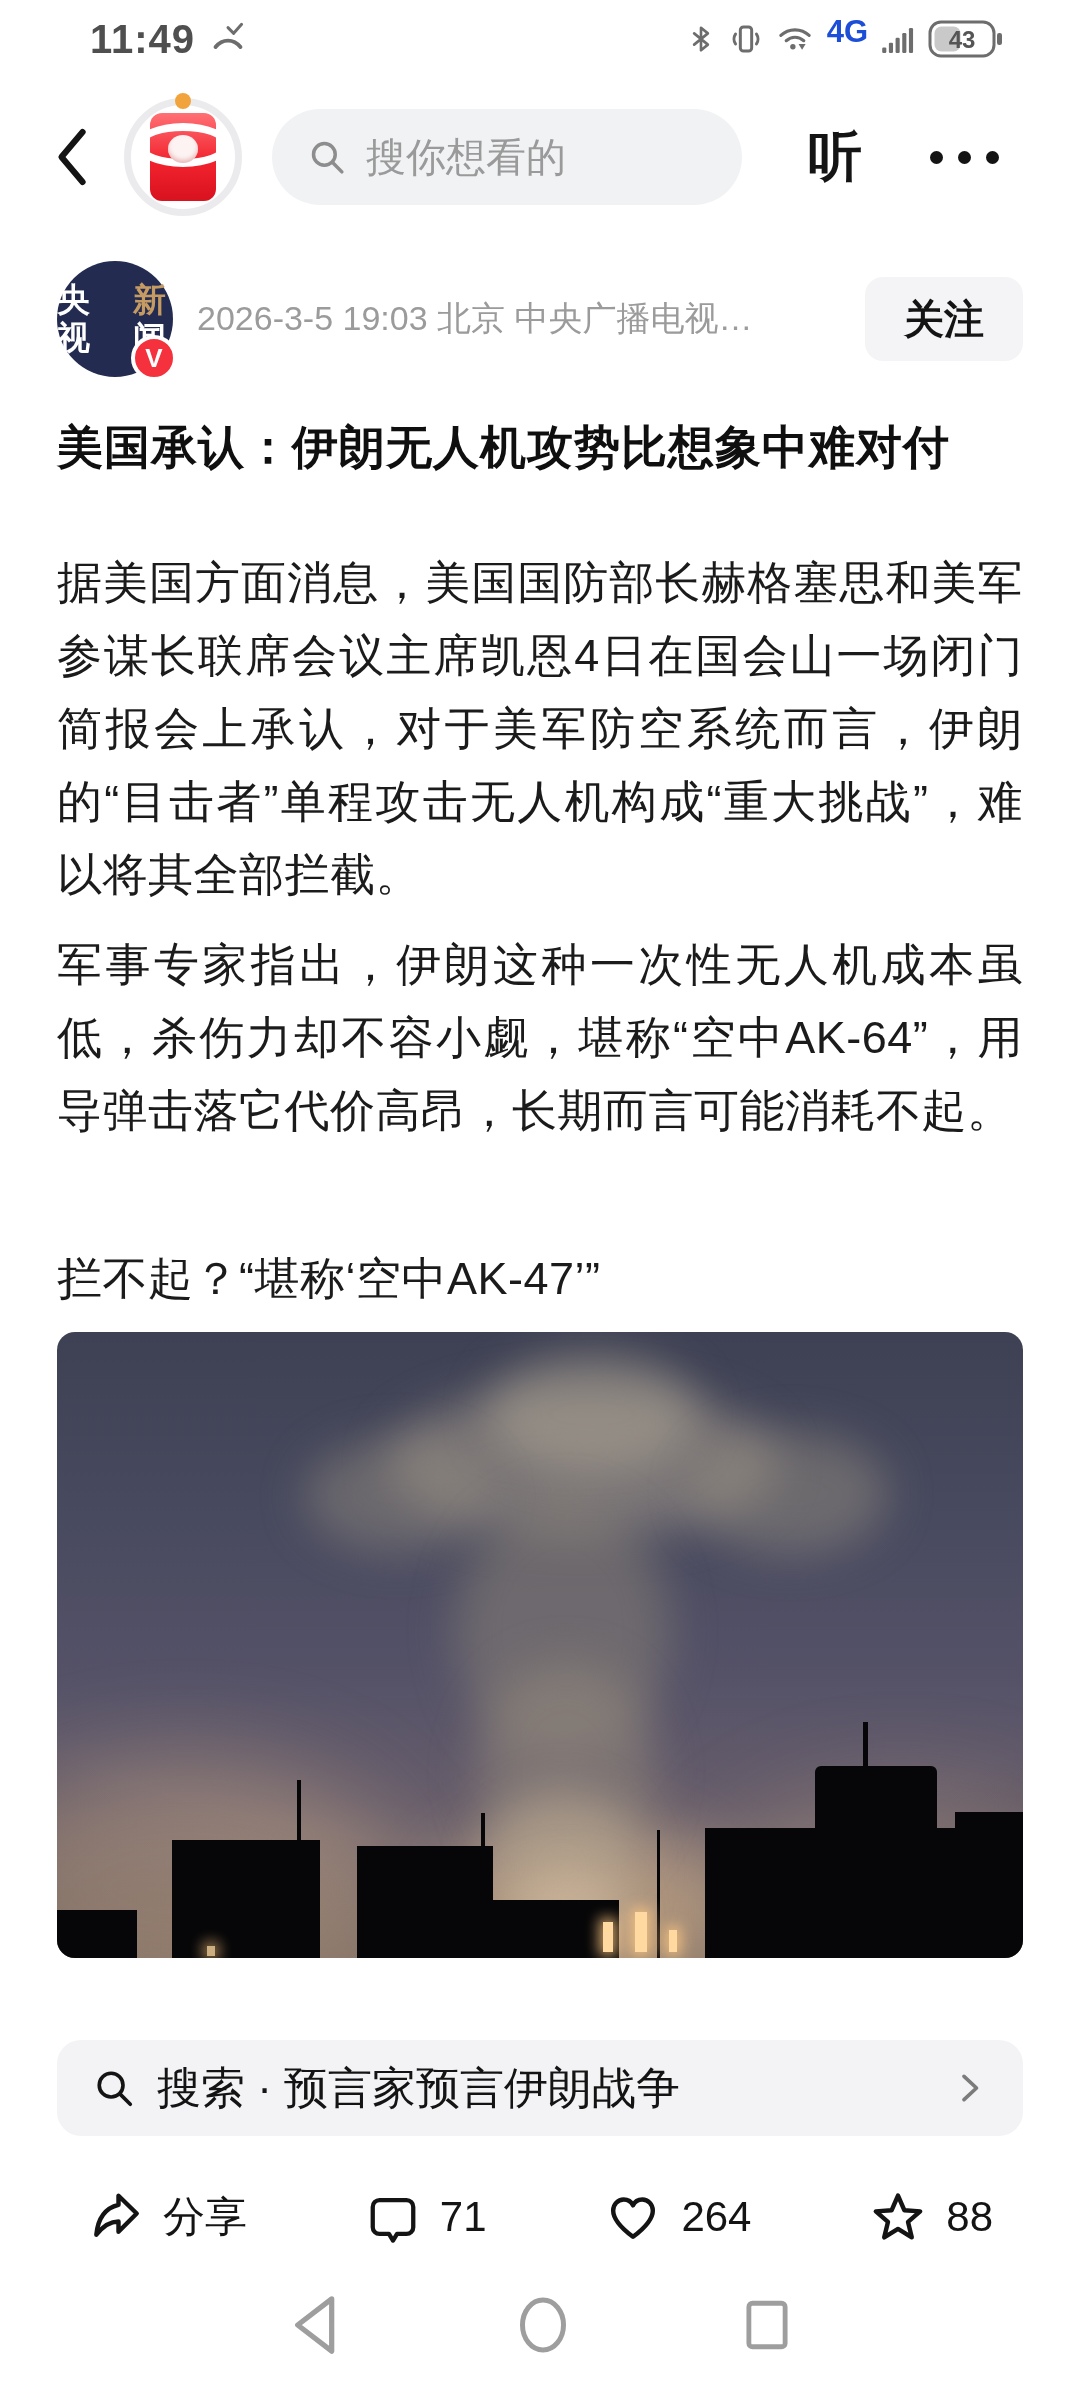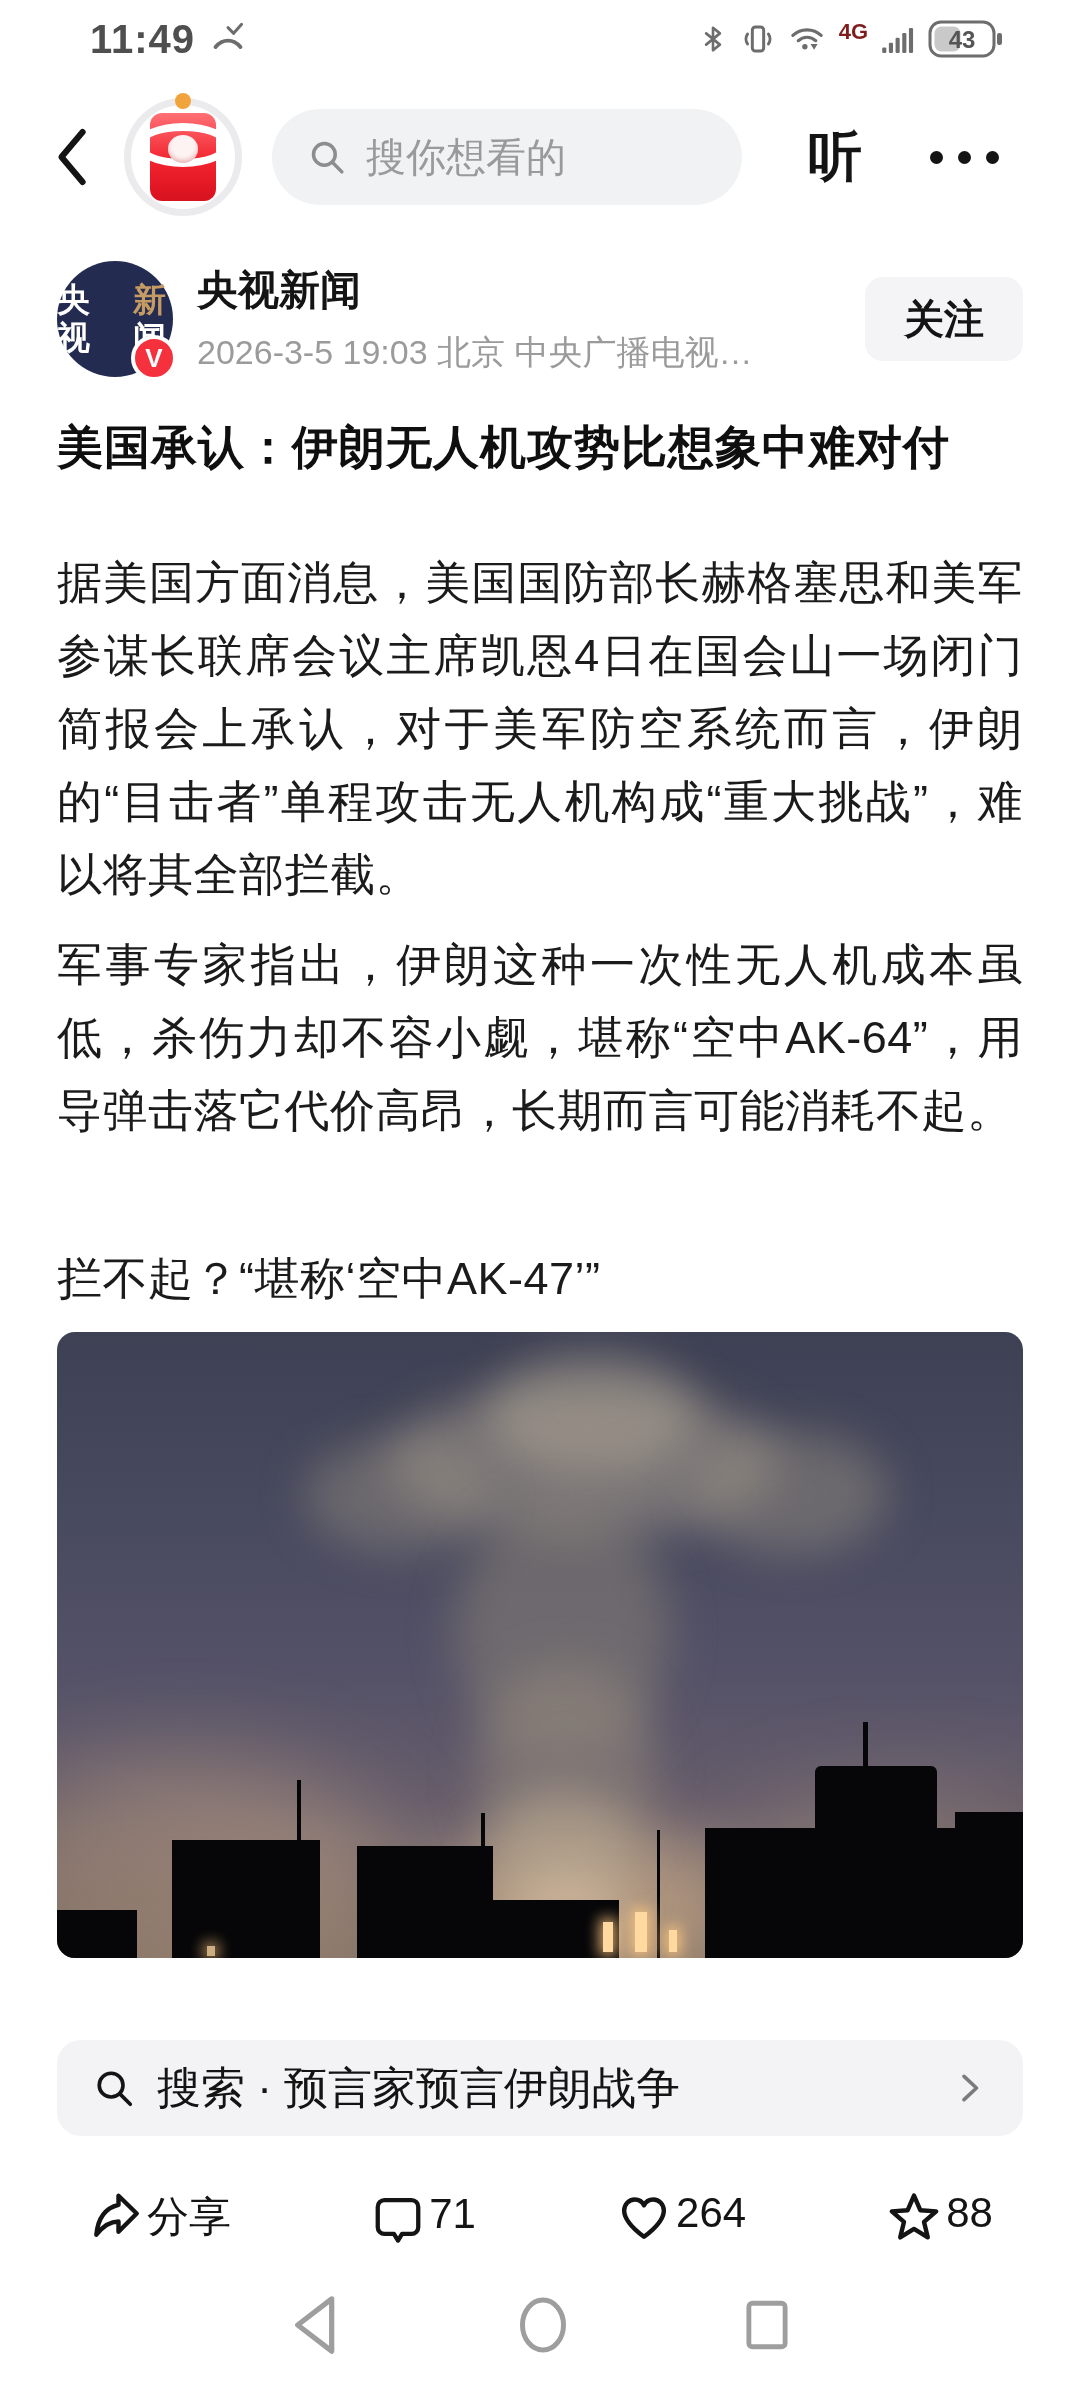--- a/index.html
+++ b/index.html
@@ -6,21 +6,21 @@
   html,body { background:#ffffff; }
   body { font-family: "Liberation Sans", "DejaVu Sans", sans-serif; }
   #screen { position:relative; width:1080px; height:2400px; background:#fff; overflow:hidden; margin:0 auto; }
 
   
   .status-bar { position:absolute; top:0; left:0; right:0; height:72px;
     display:flex; align-items:center; padding:6px 76px 0 90px; color:#6d6d6d; }
   .status-time { font-size:40px; font-weight:600; color:#4f4f4f; letter-spacing:1px; }
   .time-icon { margin-left:16px; display:flex; align-items:center; color:#6d6d6d; }
   .status-right { margin-left:auto; display:flex; align-items:center; gap:13px; }
-  .net-label { font-size:22px; font-weight:700; color:#7f1d1d; transform:translateY(-7px); }
+  .net-label { font-size:31px; font-weight:700; color:#1d4ed8; transform:translateY(-7px); }
   .batt-wrap { display:flex; align-items:center; }
 
   
   .nav-bar { position:absolute; top:92px; left:0; right:0; height:130px;
     display:flex; align-items:center; padding:0 50px; }
   .back-btn { width:62px; height:100px; display:flex; align-items:center; color:#141414; cursor:pointer; }
   .hb-ring { position:relative; width:118px; height:118px; margin-left:12px; border-radius:50%;
     border:7px solid #ebebed; background:#fff; flex:0 0 auto; }
   .hb-dot { position:absolute; top:-12px; left:50%; transform:translateX(-50%);
     width:16px; height:16px; border-radius:50%; background:#f1a33c; }
@@ -108,21 +108,21 @@
 
   
   .rel-search { position:absolute; top:2040px; left:57px; width:966px; height:96px; border-radius:24px;
     background:#f3f3f5; display:flex; align-items:center; padding:0 34px; gap:20px; cursor:pointer; }
   .rel-search .lbl { font-size:44px; color:#141414; }
   .rel-search .chev { margin-left:auto; color:#7b7b7b; display:flex; }
 
   
   .action-bar { position:absolute; top:2150px; left:57px; width:966px; height:92px;
     display:flex; align-items:center; justify-content:space-between; padding:0 30px; }
-  .act { display:flex; align-items:flex-start; gap:4px; color:#141414; cursor:pointer;margin-top:42px; }
+  .act { display:flex; align-items:center; gap:20px; color:#141414; cursor:pointer;margin-top:42px; }
   .act .txt { font-size:42px; color:#141414; }
 
   
   .and-nav { position:absolute; left:0; right:0; bottom:0; height:150px; background:#fff;
     display:flex; align-items:center; justify-content:space-between; padding:0 270px; color:#9e9e9e; }
   .and-btn { display:flex; align-items:center; justify-content:center; cursor:pointer; padding:14px; }
 
   svg { display:block; }
 </style>
 </head>
@@ -200,21 +200,20 @@
       </div>
   </div>
 
   <div class="author-row">
     <div class="avatar">
       <span class="l1">央视</span>
       <span class="l2"><span class="c1">新</span><span class="c2">闻</span></span>
       <span class="v-badge">V</span>
     </div>
     <div class="author-info">
-      <span class="author-name">央视新闻</span>
       <span class="author-meta">2026-3-5 19:03 北京 中央广播电视…</span>
     </div>
     <div class="follow-btn">关注</div>
   </div>
 
   <h1 class="article-title">美国承认：伊朗无人机攻势比想象中难对付</h1>
   <p class="body-text p1" style="position:absolute;">据美国方面消息，美国国防部长赫格塞思和美军参谋长联席会议主席凯恩4日在国会山一场闭门简报会上承认，对于美军防空系统而言，伊朗的“目击者”单程攻击无人机构成“重大挑战”，难以将其全部拦截。</p>
   <p class="body-text p2" style="position:absolute;">军事专家指出，伊朗这种一次性无人机成本虽低，杀伤力却不容小觑，堪称“空中AK-64”，用导弹击落它代价高昂，长期而言可能消耗不起。</p>
   <p class="body-text sub" style="position:absolute;">拦不起？“堪称‘空中AK-47’”</p>
 

